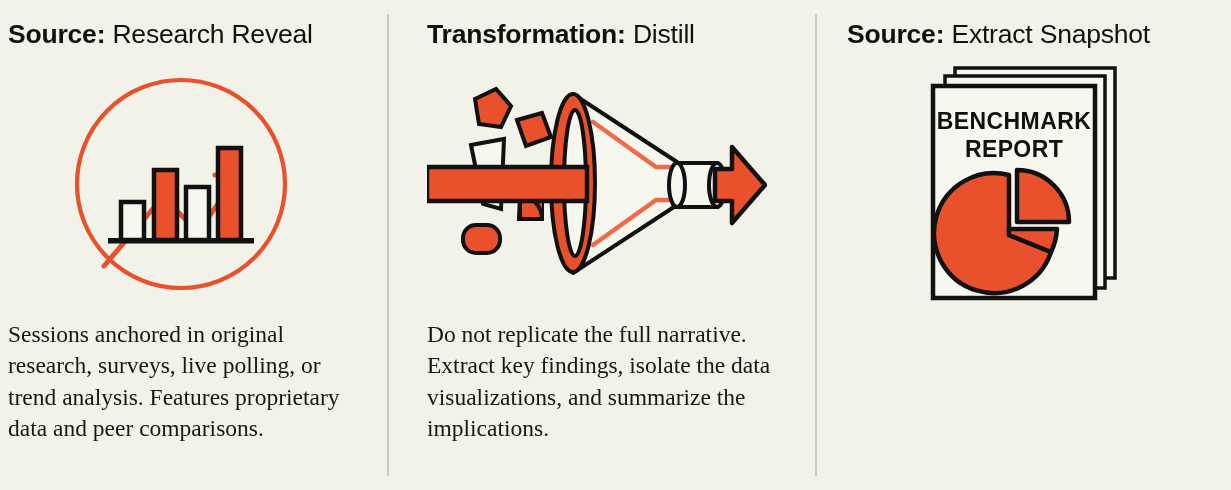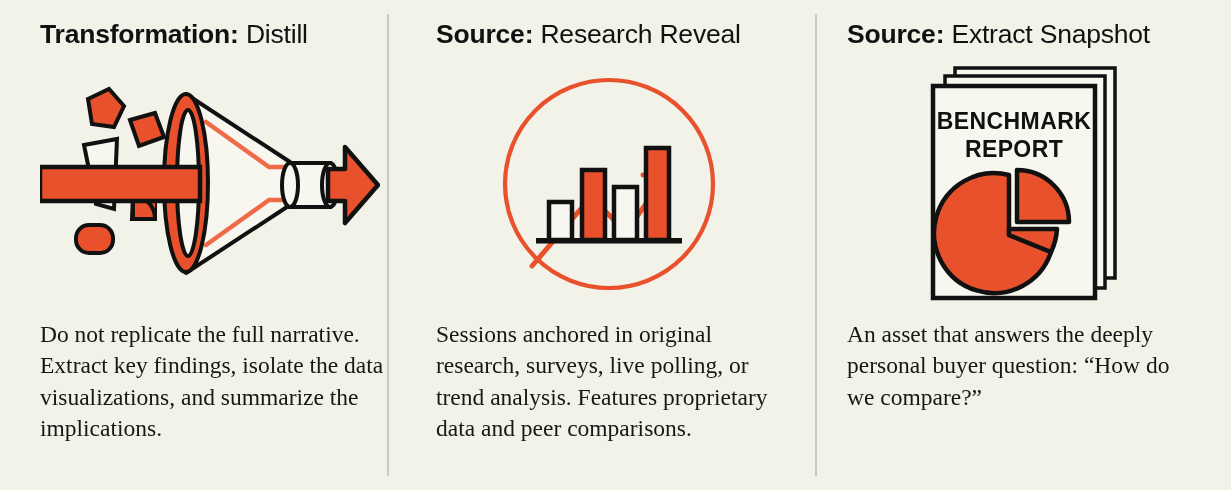--- a/index.html
+++ b/index.html
@@ -81,20 +81,42 @@
   .col-3 .body-text { max-width: 350px; }
 </style>
 </head>
 <body>
 
 <div class="board">
 
   <div class="divider d1"></div>
   <div class="divider d2"></div>
 
+  <div class="col col-1">
+    <h2 class="col-title"><span class="lead">Source:</span><span> Research Reveal</span></h2>
+
+    <div class="icon-area">
+      <svg width="230" height="230" viewBox="0 0 230 230">
+        <circle cx="115" cy="115" r="104" fill="none" stroke="#e8512b" stroke-width="4.2"></circle>
+
+        <polyline points="38,197 97,128 132,163 168,112" fill="none" stroke="#e8512b" stroke-width="5" stroke-linecap="round" stroke-linejoin="round"></polyline>
+        <polyline points="149,106 170,104 168,126" fill="none" stroke="#e8512b" stroke-width="5" stroke-linecap="round" stroke-linejoin="round"></polyline>
+
+        <rect x="55" y="133" width="23" height="38" fill="#f7f7f0" stroke="#111111" stroke-width="4.5"></rect>
+        <rect x="88" y="101" width="23" height="70" fill="#e8512b" stroke="#111111" stroke-width="4.5"></rect>
+        <rect x="120" y="118" width="23" height="53" fill="#f7f7f0" stroke="#111111" stroke-width="4.5"></rect>
+        <rect x="152" y="79" width="23" height="92" fill="#e8512b" stroke="#111111" stroke-width="4.5"></rect>
+
+        <rect x="42" y="169" width="146" height="5.5" fill="#111111"></rect>
+      </svg>
+    </div>
+
+    <p class="body-text">Sessions anchored in original research, surveys, live polling, or trend analysis. Features proprietary data and peer comparisons.</p>
+  </div>
+
   <div class="col col-2">
     <h2 class="col-title"><span class="lead">Transformation:</span><span> Distill</span></h2>
 
     <div class="icon-area">
       <svg width="340" height="215" viewBox="0 0 340 215">
 
         <polygon points="48,22 69,12 84,29 74,50 52,47" fill="#e8512b" stroke="#111111" stroke-width="4"></polygon>
         <polygon points="90,43 115,36 124,60 99,69" fill="#e8512b" stroke="#111111" stroke-width="4"></polygon>
         <polygon points="44,68 77,62 74,132 56,127" fill="#f7f7f0" stroke="#111111" stroke-width="4"></polygon>
         <polygon points="93,118 115,118 115,142 92,142" fill="#e8512b" stroke="#111111" stroke-width="4"></polygon>
@@ -116,42 +138,20 @@
         <ellipse cx="250" cy="108" rx="8" ry="22" fill="#f7f7f0" stroke="#111111" stroke-width="4"></ellipse>
         <ellipse cx="290" cy="108" rx="8" ry="22" fill="#f7f7f0" stroke="#111111" stroke-width="4"></ellipse>
 
         <polygon points="288,92 305,92 305,70 338,108 305,146 305,124 288,124" fill="#e8512b" stroke="#111111" stroke-width="4.5" stroke-linejoin="round"></polygon>
       </svg>
     </div>
 
     <p class="body-text">Do not replicate the full narrative. Extract key findings, isolate the data visualizations, and summarize the implications.</p>
   </div>
 
-  <div class="col col-1">
-    <h2 class="col-title"><span class="lead">Source:</span><span> Research Reveal</span></h2>
-
-    <div class="icon-area">
-      <svg width="230" height="230" viewBox="0 0 230 230">
-        <circle cx="115" cy="115" r="104" fill="none" stroke="#e8512b" stroke-width="4.2"></circle>
-
-        <polyline points="38,197 97,128 132,163 168,112" fill="none" stroke="#e8512b" stroke-width="5" stroke-linecap="round" stroke-linejoin="round"></polyline>
-        <polyline points="149,106 170,104 168,126" fill="none" stroke="#e8512b" stroke-width="5" stroke-linecap="round" stroke-linejoin="round"></polyline>
-
-        <rect x="55" y="133" width="23" height="38" fill="#f7f7f0" stroke="#111111" stroke-width="4.5"></rect>
-        <rect x="88" y="101" width="23" height="70" fill="#e8512b" stroke="#111111" stroke-width="4.5"></rect>
-        <rect x="120" y="118" width="23" height="53" fill="#f7f7f0" stroke="#111111" stroke-width="4.5"></rect>
-        <rect x="152" y="79" width="23" height="92" fill="#e8512b" stroke="#111111" stroke-width="4.5"></rect>
-
-        <rect x="42" y="169" width="146" height="5.5" fill="#111111"></rect>
-      </svg>
-    </div>
-
-    <p class="body-text">Sessions anchored in original research, surveys, live polling, or trend analysis. Features proprietary data and peer comparisons.</p>
-  </div>
-
   <div class="col col-3">
     <h2 class="col-title"><span class="lead">Source:</span><span> Extract Snapshot</span></h2>
 
     <div class="icon-area">
       <svg width="215" height="245" viewBox="0 0 215 245">
 
         <rect x="38" y="6" width="160" height="210" fill="#f7f7f0" stroke="#111111" stroke-width="3.5"></rect>
         <rect x="28" y="14" width="160" height="212" fill="#f7f7f0" stroke="#111111" stroke-width="3.5"></rect>
 
         <rect x="16" y="24" width="162" height="212" fill="#f7f7f0" stroke="#111111" stroke-width="4.5"></rect>
@@ -160,16 +160,15 @@
         <text x="97" y="95" text-anchor="middle" font-family="Liberation Sans, sans-serif" font-size="23" font-weight="700" fill="#111111" letter-spacing="0.4">REPORT</text>
 
         <g>
           <path d="M92,173 L92,113 A60,60 0 1 0 134,190 Z" fill="#e8512b" stroke="#111111" stroke-width="4.5" stroke-linejoin="round"></path>
           <path d="M92,173 L134,190 A60,60 0 0 0 140,167 L92,167 Z" fill="#e8512b" stroke="#111111" stroke-width="4.5" stroke-linejoin="round"></path>
           <path d="M100,108 L100,160 L152,160 A52,52 0 0 0 100,108 Z" fill="#e8512b" stroke="#111111" stroke-width="4.5" stroke-linejoin="round"></path>
         </g>
       </svg>
     </div>
 
-    <p class="body-text">An asset that answers the deeply personal buyer question: “How do we compare?”</p>
   </div>
 
 </div>
 
 </body></html>

